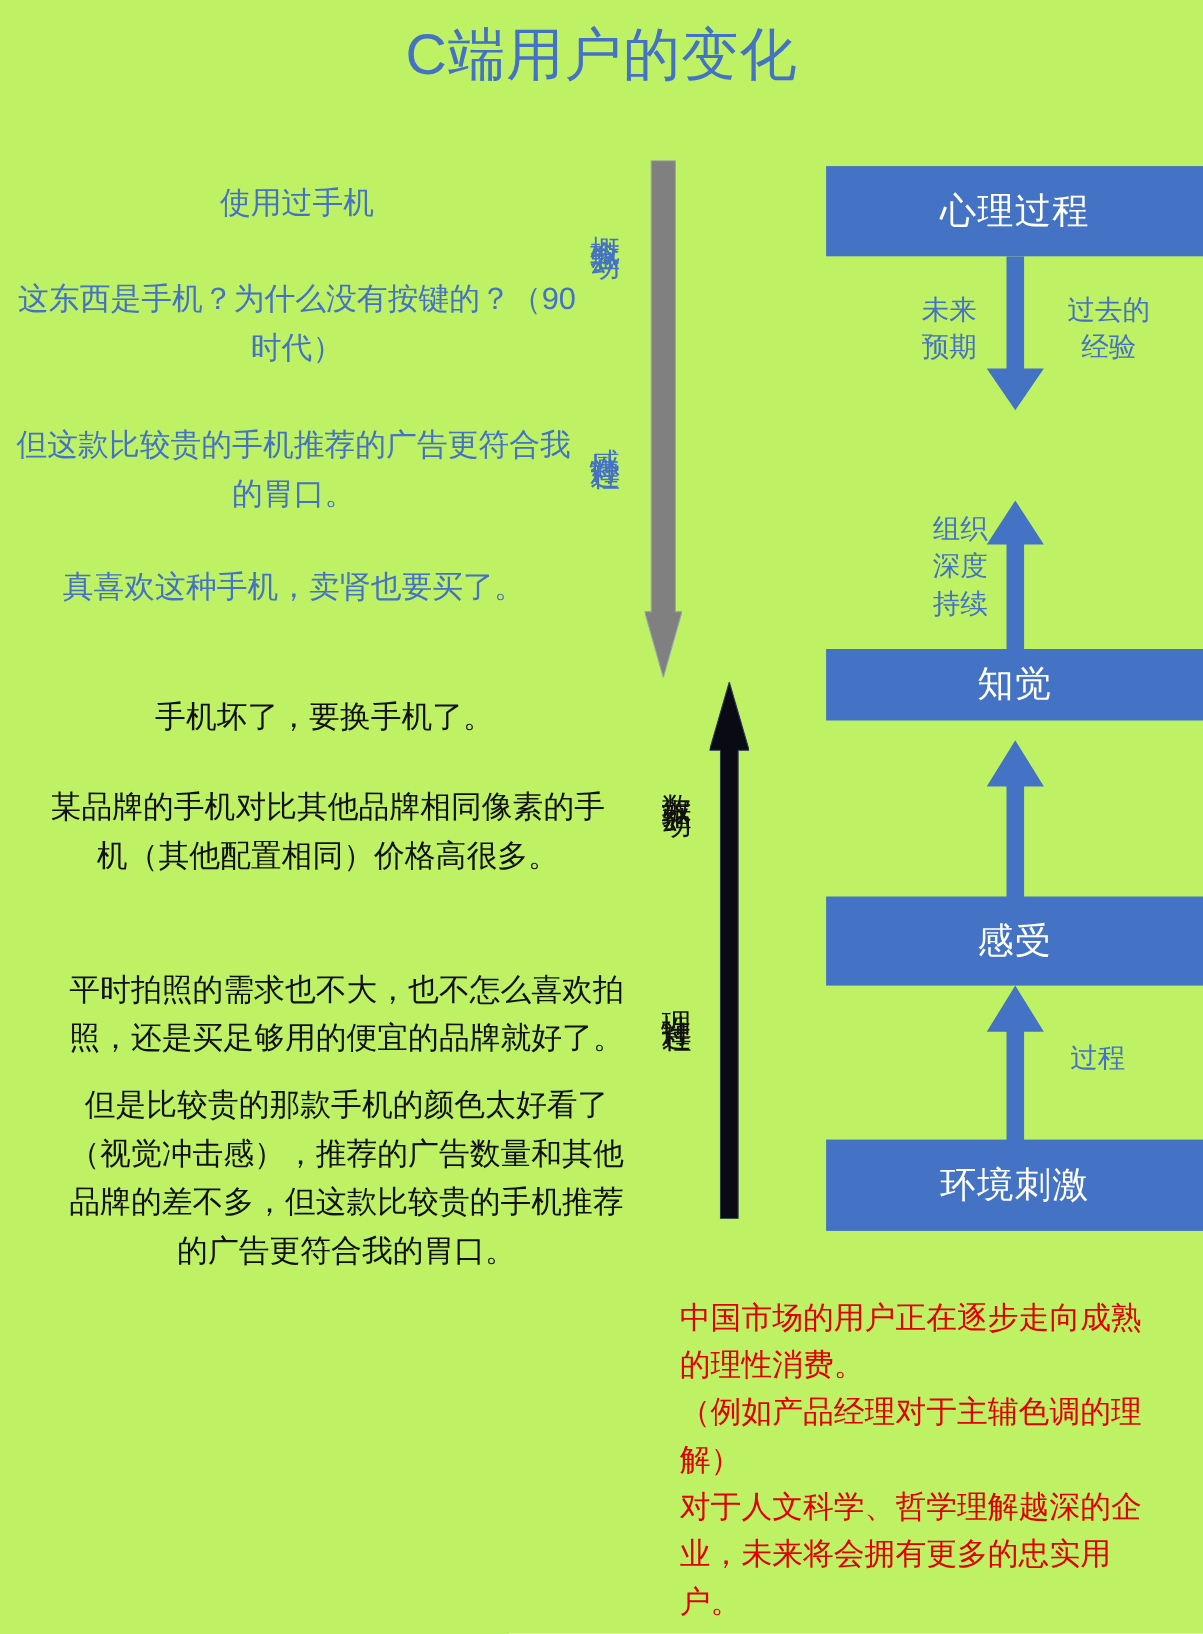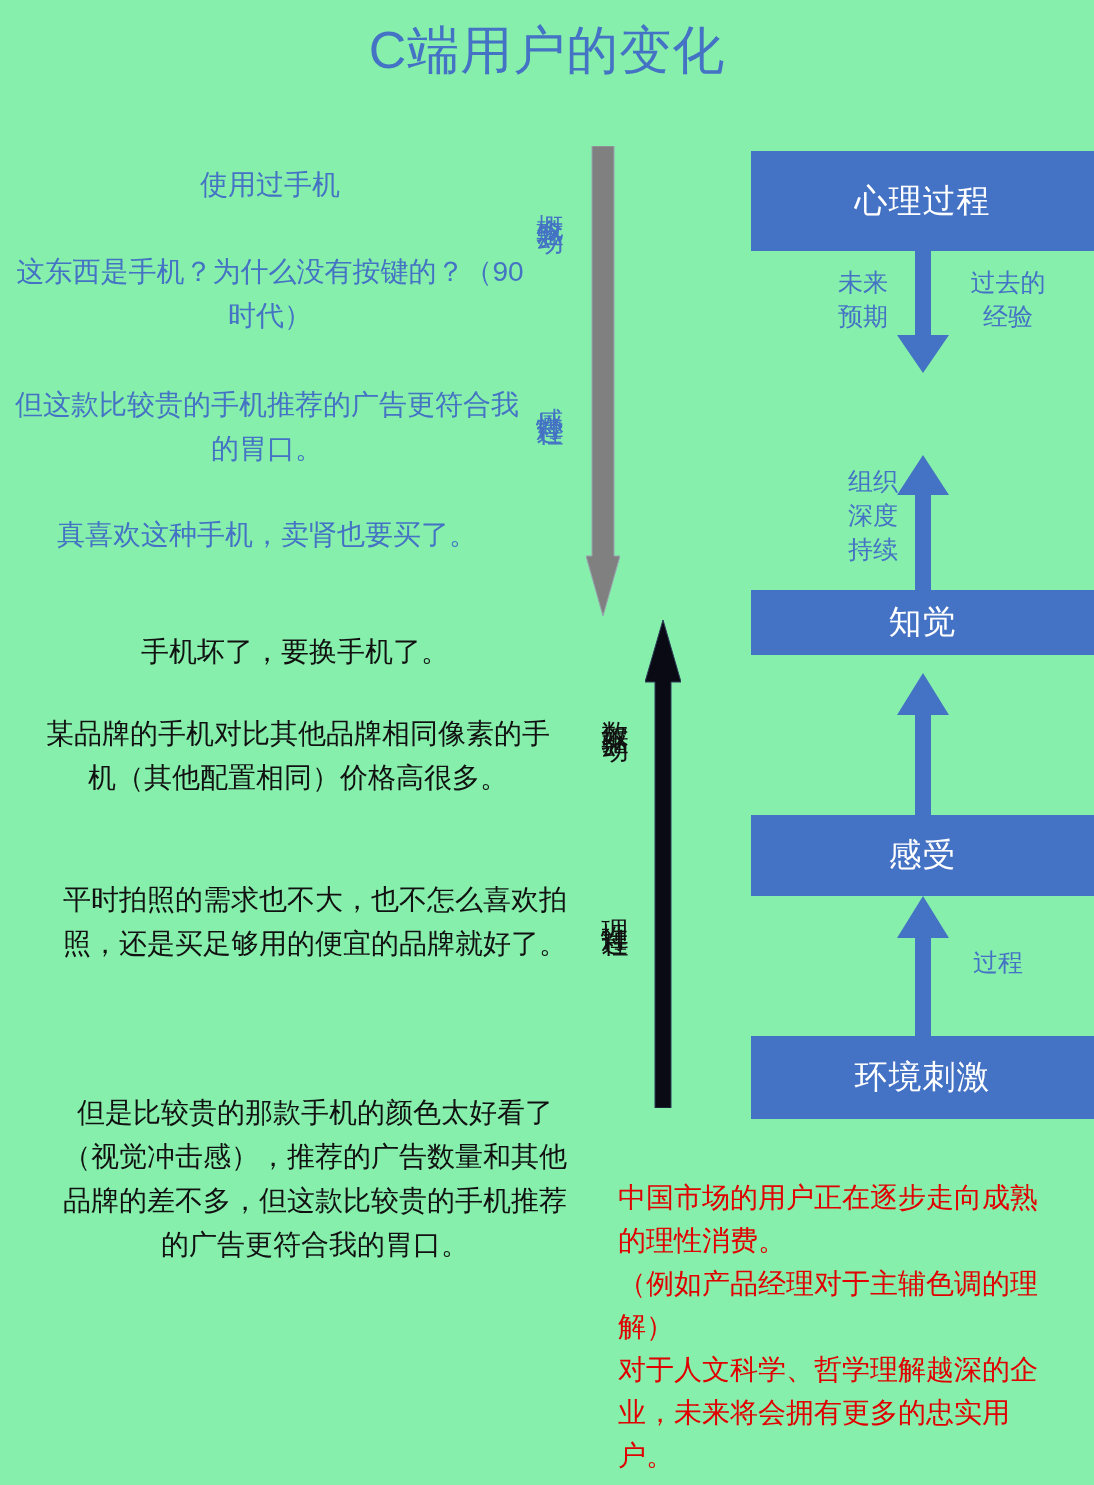--- a/index.html
+++ b/index.html
@@ -7,21 +7,21 @@
     padding: 0;
     background: #ffffff;
   }
   body {
     font-family: "Liberation Sans", "DejaVu Sans", sans-serif;
   }
   #page {
     position: relative;
     width: 1094px;
     height: 1485px;
-    background: #86efac;
+    background: #bef264;
     overflow: hidden;
   }
 
   
   #title {
     position: absolute;
     left: 0;
     top: 18px;
     width: 1094px;
     text-align: center;
@@ -43,21 +43,21 @@
   .black-text { color: #111111; }
 
   #blue-p1 { left: 10px; top: 163px; width: 520px; }
   #blue-p2 { left: 8px; top: 250px; width: 524px; }
   #blue-p3 { left: 2px; top: 383px; width: 530px; }
   #blue-p4 { left: 2px; top: 515px; width: 530px; font-family: Liberation Mono, monospace; }
 
   #black-p1 { left: 30px; top: 630px; width: 530px; }
   #black-p2 { left: 38px; top: 712px; width: 520px; }
   #black-p3 { left: 55px; top: 878px; width: 520px; }
-  #black-p4 { left: 55px; top: 1091px; width: 520px; }
+  #black-p4 { left: 55px; top: 983px; width: 520px; }
 
   
   #gray-arrow-wrap {
     position: absolute;
     left: 586px;
     top: 146px;
     width: 34px;
     height: 470px;
   }
   #black-arrow-wrap {
@@ -89,21 +89,21 @@
     width: 343px;
     background: #4472C4;
     color: #ffffff;
     font-size: 33px;
     display: flex;
     align-items: center;
     justify-content: center;
     box-sizing: border-box;
     letter-spacing: 1px;
   }
-  #box-psych  { top: 151px; height: 100px; }
+  #box-psych  { top: 151px; height: 82px; }
   #box-recog  { top: 372px; height: 83px; }
   #box-percep { top: 590px; height: 65px; }
   #box-feel   { top: 815px; height: 81px; }
   #box-stim   { top: 1036px; height: 83px; }
 
   .conn {
     position: absolute;
     left: 897px;
     width: 52px;
   }

